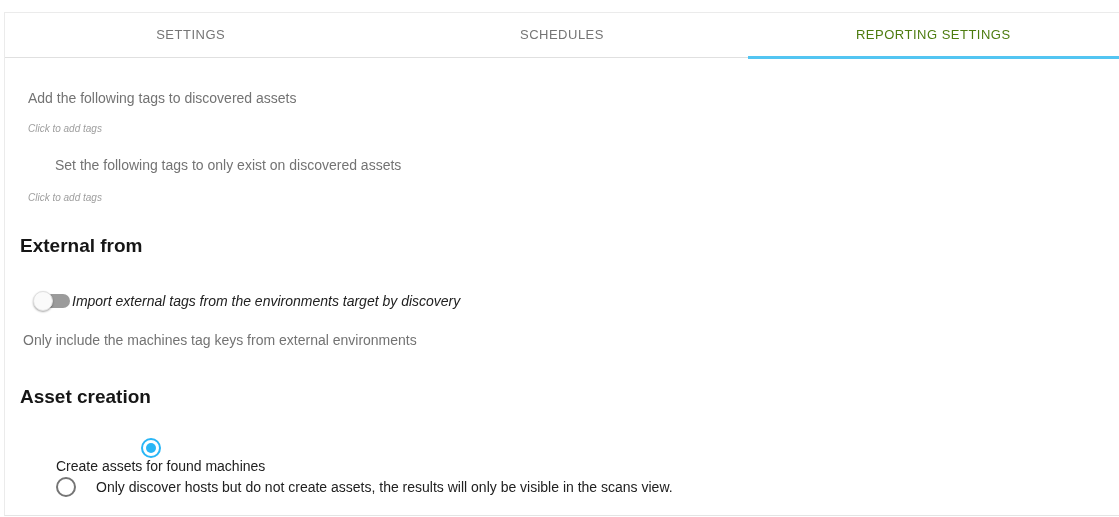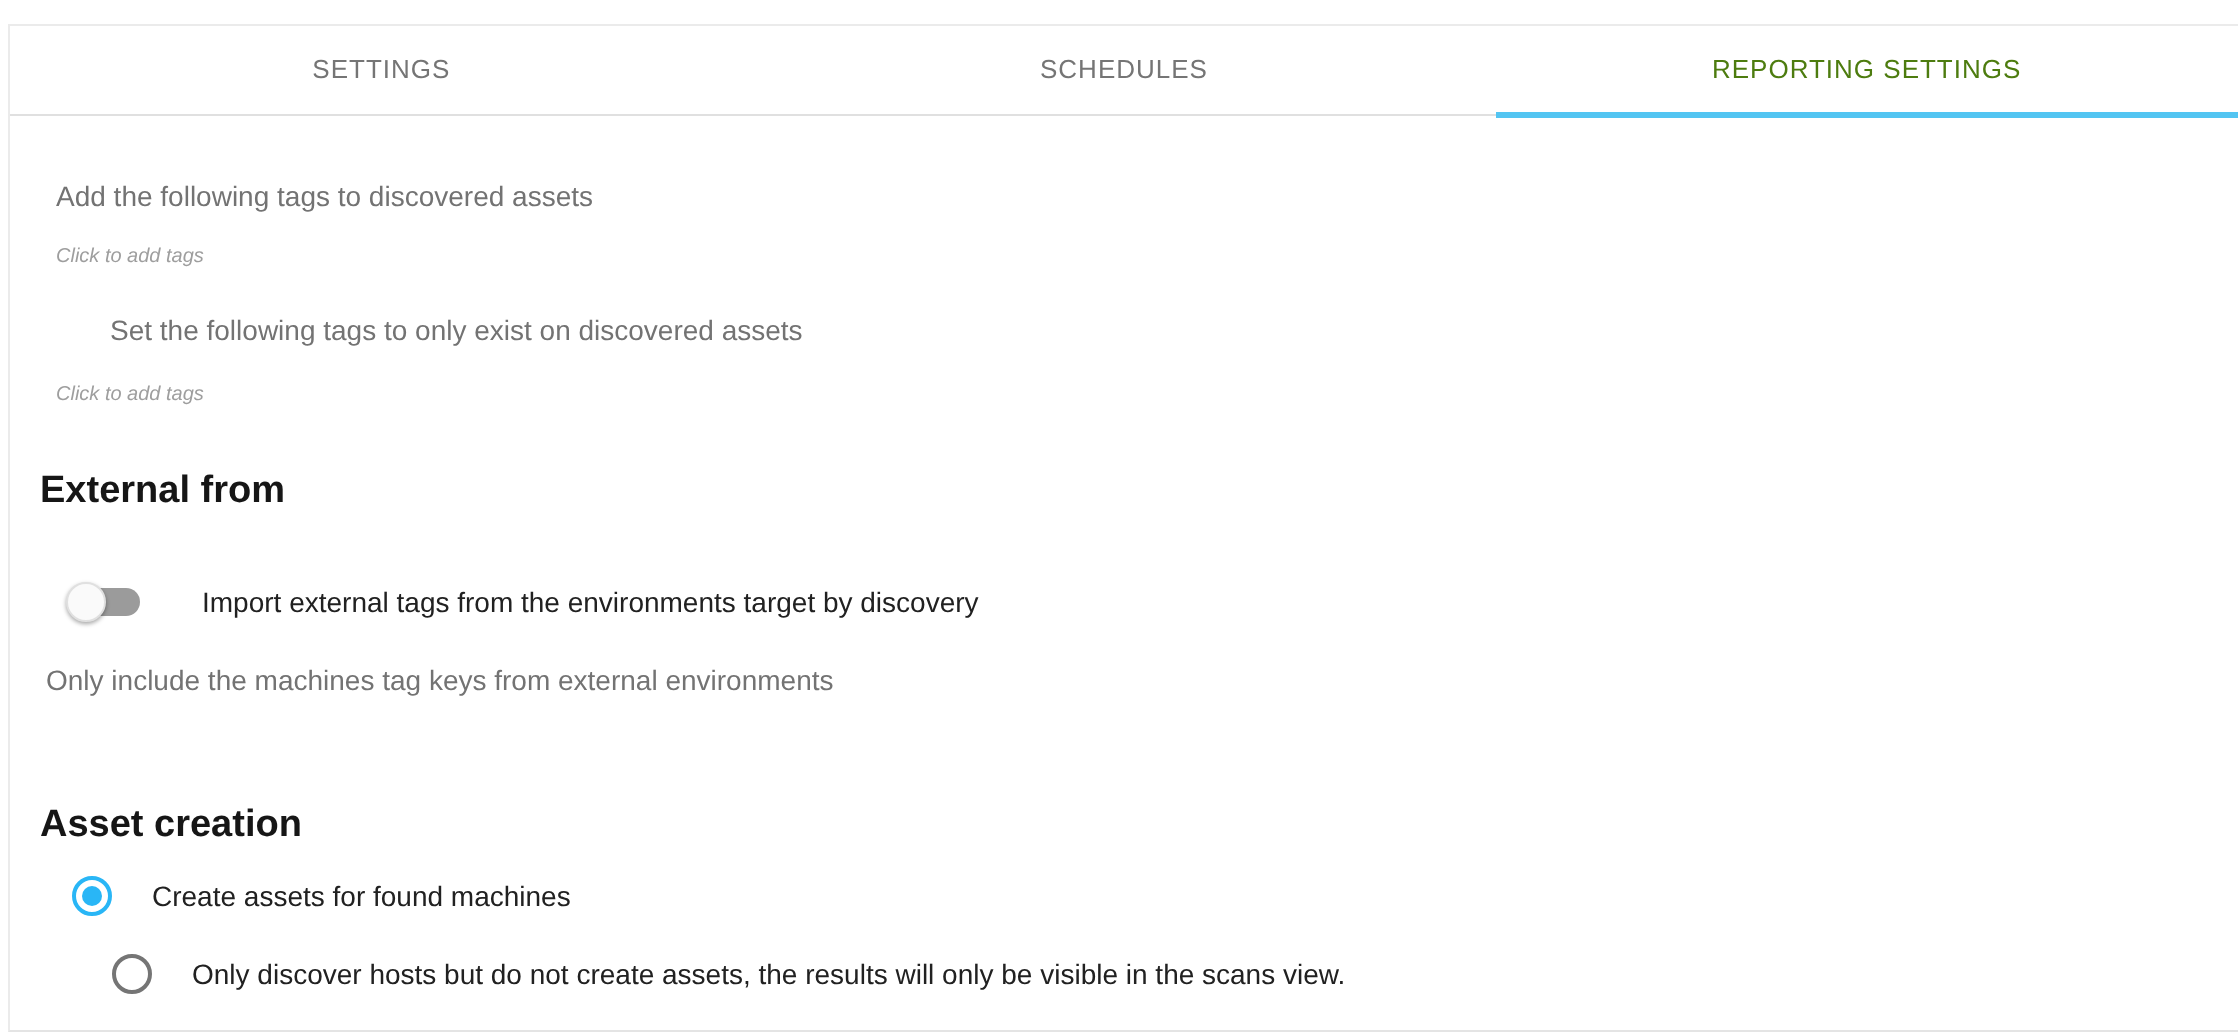--- a/index.html
+++ b/index.html
@@ -127,28 +127,28 @@
 
     <div class="row placeholder" style="left:23px; top:134px;">Click to add tags</div>
 
     <div class="row section-heading" style="left:15px; top:177px;">External from</div>
 
     <div class="row" style="left:30px; top:233px; display:flex; align-items:center;">
       <span class="switch">
         <span class="track"></span>
         <span class="knob"></span>
       </span>
-      <span class="toggle-label" style="margin-left:29px;">Import external tags from the environments target by discovery</span>
+      <span class="toggle-label" style="font-style:italic;">Import external tags from the environments target by discovery</span>
     </div>
 
     <div class="row label" style="left:18px; top:274px;">Only include the machines tag keys from external environments</div>
 
-    <div class="row section-heading" style="left:15px; top:344px;">Asset creation</div>
+    <div class="row section-heading" style="left:15px; top:328px;">Asset creation</div>
 
-    <div class="row radio-row" style="left:31px; top:380px;">
+    <div class="row radio-row" style="left:31px; top:380px;flex-direction:column;">
       <span class="radio selected"></span>
       <span class="radio-label">Create assets for found machines</span>
     </div>
 
     <div class="row radio-row" style="left:31px; top:419px;padding-left:20px;">
       <span class="radio"></span>
       <span class="radio-label">Only discover hosts but do not create assets, the results will only be visible in the scans view.</span>
     </div>
 
   </div>

